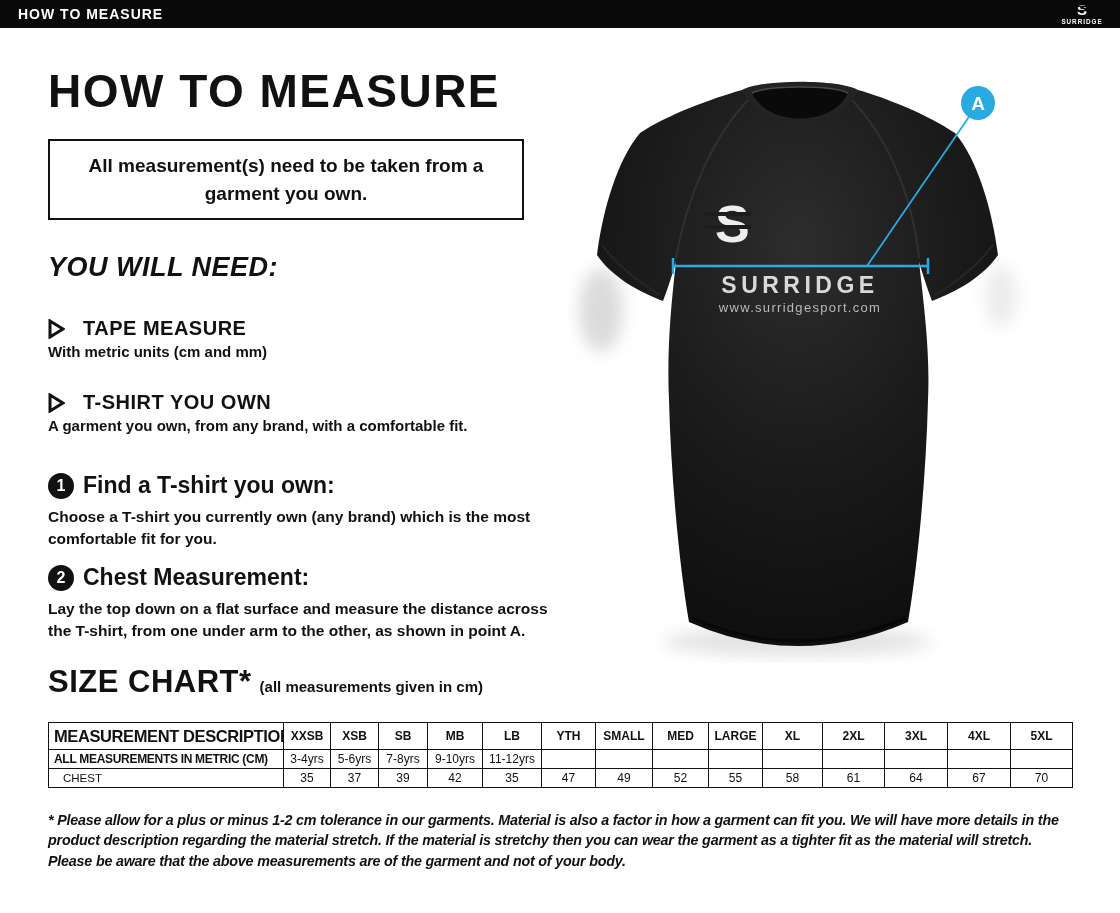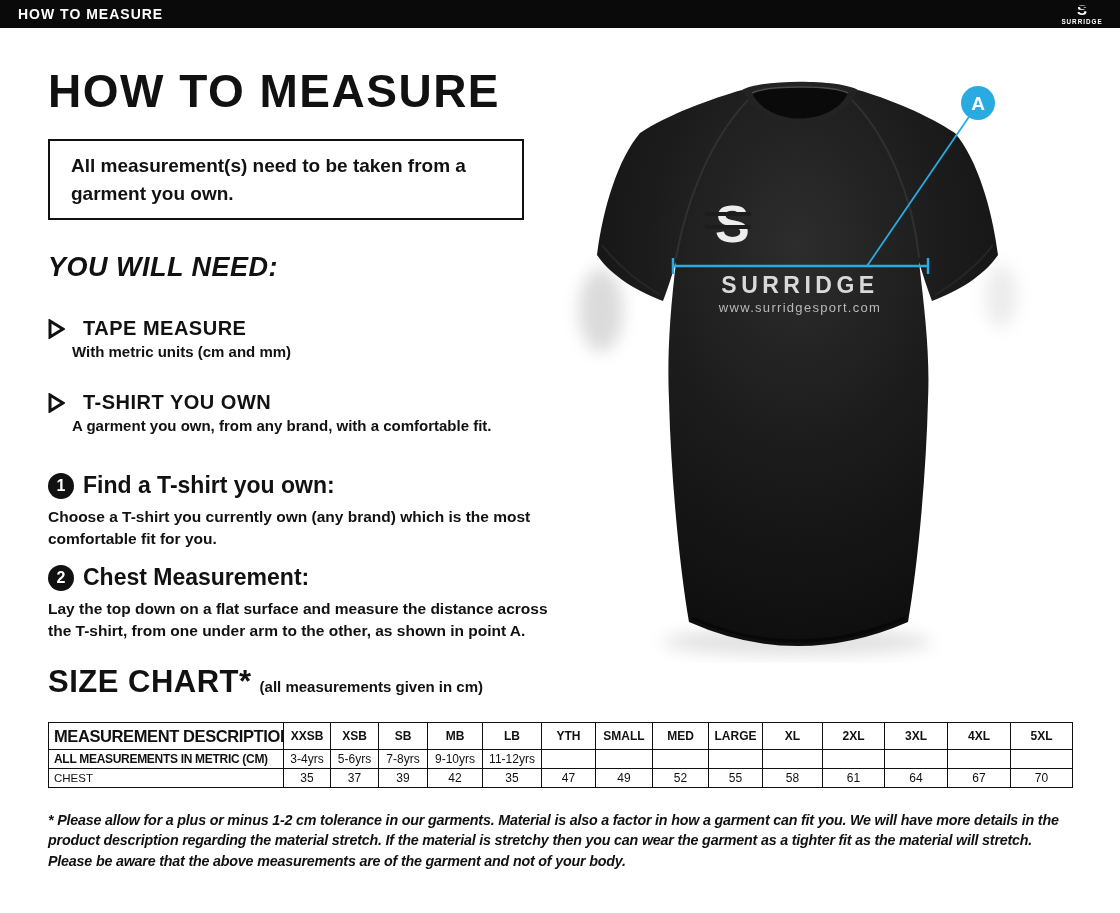--- a/index.html
+++ b/index.html
@@ -12,31 +12,31 @@
             background:#0a0a0a; display:flex; align-items:center; }
   .topbar-title { color:#fff; font-weight:bold; font-size:14px; letter-spacing:1px;
                   margin-left:18px; }
   .topbar-logo { position:absolute; right:10px; top:1px; }
 
   
   .h1 { position:absolute; left:48px; top:64px; font-size:46px; font-weight:bold;
         letter-spacing:1.5px; }
   .notice-box { position:absolute; left:48px; top:139px; width:476px;
                 border:2.5px solid #111; padding:11px 21px; font-size:19px;
-                font-weight:bold; line-height:1.45; }
+                font-weight:bold; line-height:1.45;text-align:center; }
   .h2 { position:absolute; left:48px; font-size:27px; font-weight:bold; letter-spacing:.5px;font-style:italic; }
   .h2.need { top:252px; }
 
   .need-item { position:absolute; left:48px; width:540px; }
   .need-item.i0 { top:317px; }
   .need-item.i1 { top:391px; }
   .need-title { display:flex; align-items:center; gap:18px; }
   .need-title .label { font-size:20px; font-weight:bold; letter-spacing:.5px; }
   .tri-icon { width:17px; height:20px; flex:0 0 auto; }
-  .need-desc { font-size:15px; font-weight:bold; margin-top:3px;margin-left:24px; }
+  .need-desc { font-size:15px; font-weight:bold; margin-top:3px; }
 
   .step { position:absolute; left:48px; width:540px; }
   .step.s0 { top:472px; }
   .step.s1 { top:564px; }
   .step-head { display:flex; align-items:center; gap:9px; }
   .step-num { width:26px; height:26px; border-radius:50%; background:#111; color:#fff;
               font-size:16px; font-weight:bold; display:flex; align-items:center;
               justify-content:center; flex:0 0 auto; }
   .step-title { font-size:23px; font-weight:bold; }
   .step-desc { font-size:15.5px; font-weight:bold; line-height:1.4; margin-top:7px;
@@ -52,21 +52,21 @@
                 border-collapse:collapse; table-layout:fixed; }
   .size-chart th, .size-chart td { border:1.6px solid #111; text-align:center;
                 padding:0; overflow:hidden; white-space:nowrap; }
   .size-chart thead th { height:27px; font-size:12px; font-weight:bold; }
   .size-chart thead th:first-child { text-align:left; padding-left:5px;
                 font-size:16.5px; letter-spacing:-0.4px; }
   .size-chart tbody td { height:19px; font-size:12px; font-weight:normal; }
   .size-chart tbody tr.metric td:first-child { font-weight:bold; font-size:12px;
                 text-align:left; padding-left:5px; letter-spacing:-0.3px; }
   .size-chart tbody tr.chest td:first-child { font-size:11.5px; text-align:left;
-                padding-left:5px; }
+                padding-left:14px; }
 
   .footnote { position:absolute; left:48px; top:810px; width:1026px;
               font-size:14.3px; font-weight:bold; font-style:italic;
               line-height:1.42; letter-spacing:-0.2px; }
 
   
   .shirt-figure { position:absolute; left:555px; top:38px; width:565px; height:625px; }
 </style>
 </head>
 <body>

